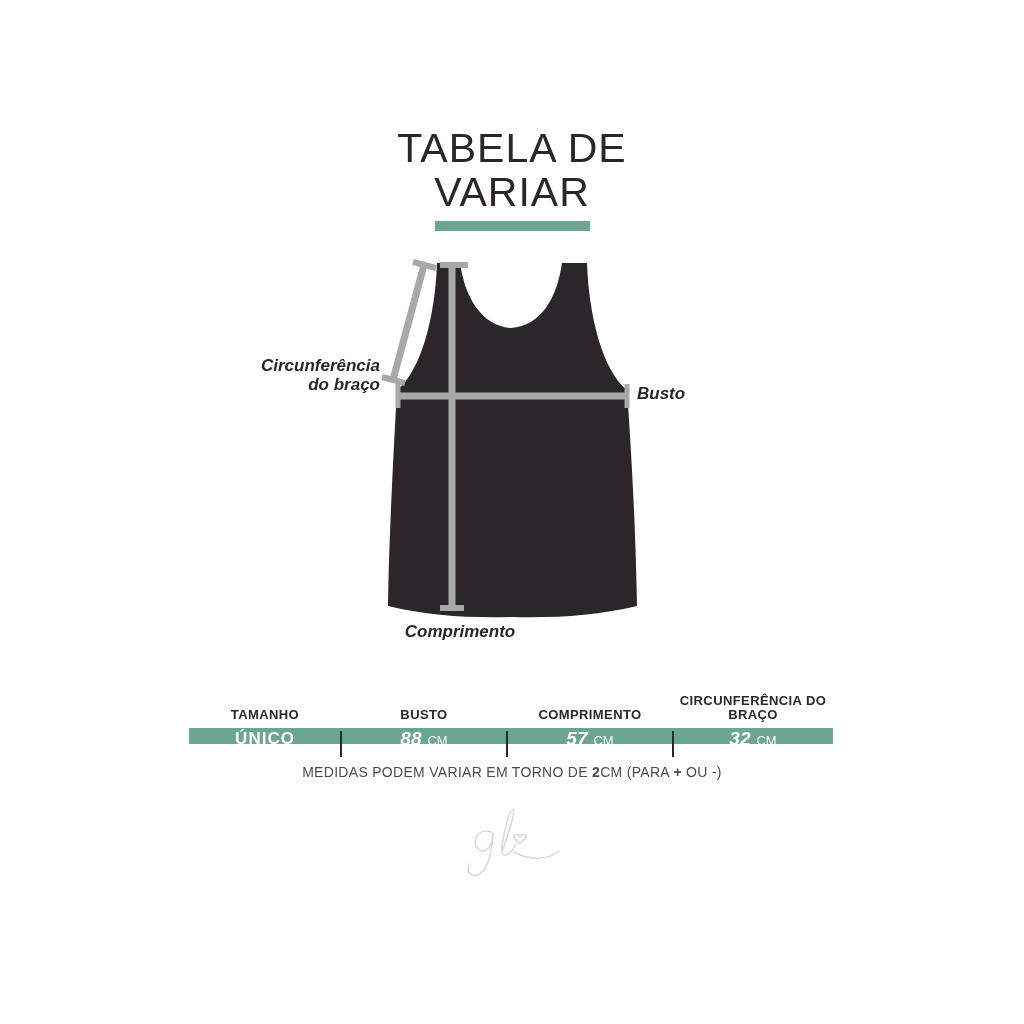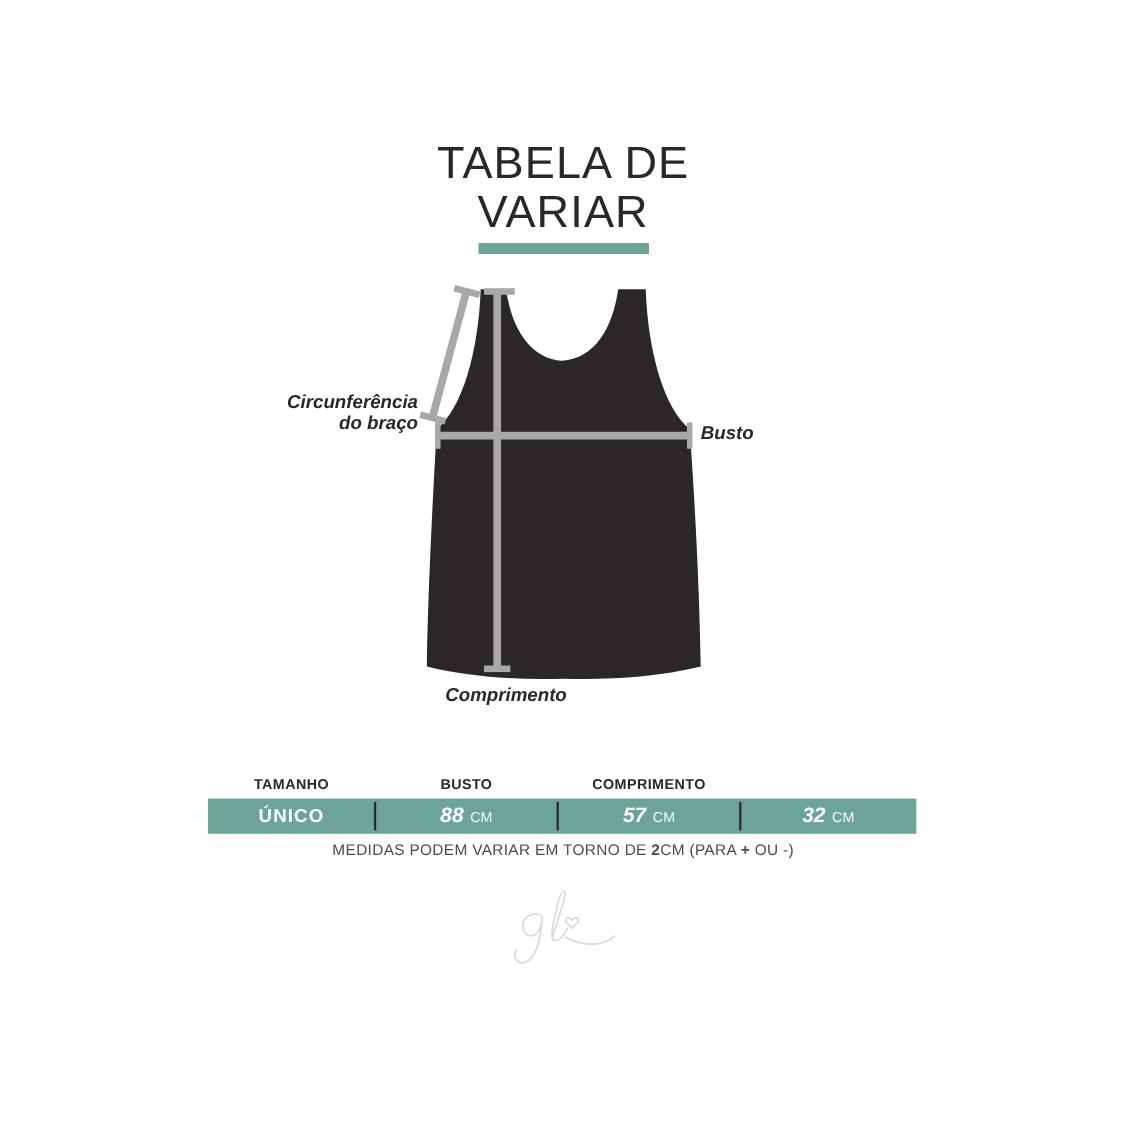--- a/index.html
+++ b/index.html
@@ -32,21 +32,21 @@
   .bust-label{left:637px;top:384px;}
   .length-label{left:360px;top:622px;width:200px;text-align:center;}
   .size-table{position:absolute;left:189px;top:694px;width:644px;}
   .thead{
     display:grid;grid-template-columns:152px 166px 166px 160px;align-items:end;
     min-height:26px;font-size:13px;font-weight:bold;letter-spacing:0.4px;
     text-align:center;line-height:14px;color:var(--ink);
   }
   .trow{
     margin-top:6px;position:relative;display:grid;
-    grid-template-columns:152px 166px 166px 160px;height:32px;
+    grid-template-columns:152px 166px 166px 160px;height:16px;
     background:var(--accent-teal);align-items:center;text-align:center;color:#fff;
   }
   .cell{white-space:nowrap;}
   .num{font-weight:bold;font-size:19px;font-style:italic;}
   .unit{font-size:13px;margin-left:6px;font-weight:normal;opacity:.95;}
   .size{font-weight:bold;font-size:17px;letter-spacing:1px;}
   .vdiv{position:absolute;top:3px;width:2px;height:26px;background:var(--ink);}
   .vdiv.d1{left:151px;} .vdiv.d2{left:317px;} .vdiv.d3{left:483px;}
   .note{
     position:absolute;top:764px;left:0;width:100%;text-align:center;
@@ -104,20 +104,21 @@
     <div>do braço</div>
   </div>
   <div class="dlabel bust-label">Busto</div>
   <div class="dlabel length-label">Comprimento</div>
 
   <section class="size-table">
     <div class="thead">
       <div class="hcell">TAMANHO</div>
       <div class="hcell">BUSTO</div>
       <div class="hcell">COMPRIMENTO</div>
+      <div class="hcell">CIRCUNFERÊNCIA DO BRAÇO</div>
     </div>
     <div class="trow">
       <div class="cell size">ÚNICO</div>
       <div class="cell"><span class="num">88</span><span class="unit">CM</span></div>
       <div class="cell"><span class="num">57</span><span class="unit">CM</span></div>
       <div class="cell"><span class="num">32</span><span class="unit">CM</span></div>
       <div class="vdiv d1"></div>
       <div class="vdiv d2"></div>
       <div class="vdiv d3"></div>
     </div>

